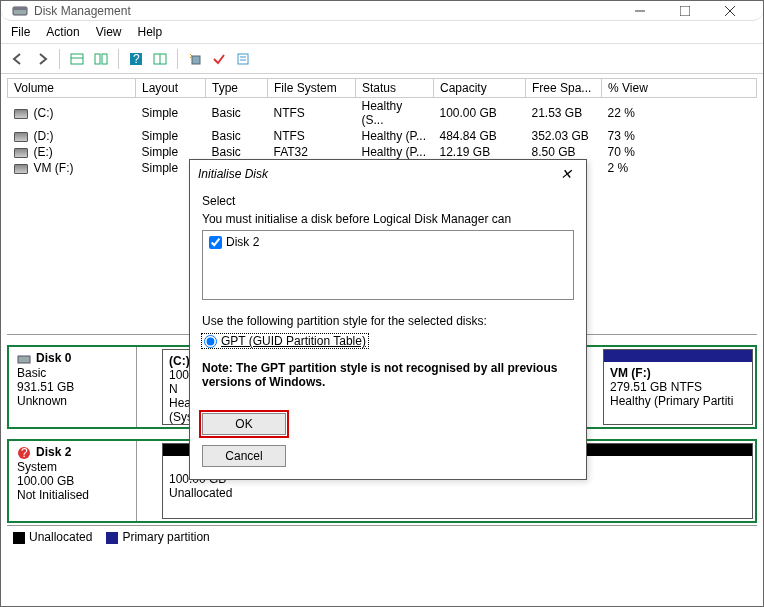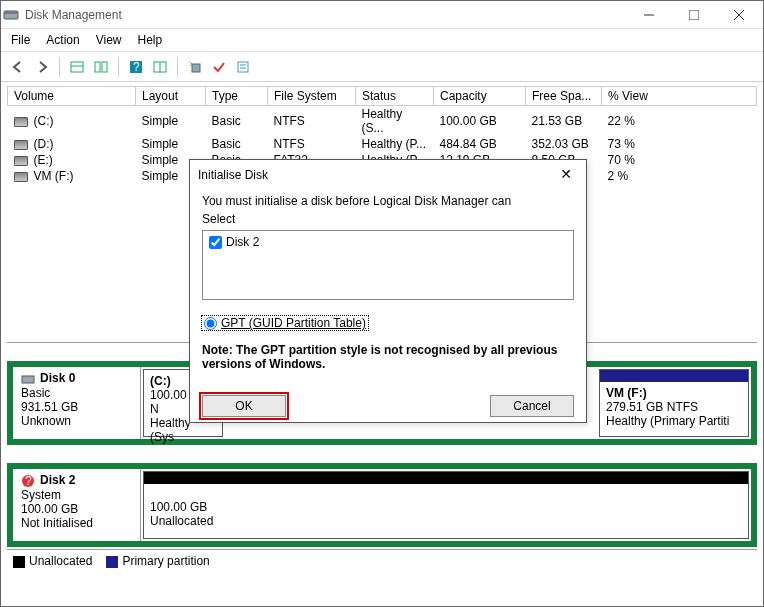--- a/index.html
+++ b/index.html
@@ -1,54 +1,54 @@
 <!DOCTYPE html>
 <html><head>
 <meta charset="utf-8">
 <style>
 * { box-sizing: border-box; margin: 0; padding: 0; font-family: "Segoe UI", Tahoma, sans-serif; font-size: 12px; }
 body { background: #fff; width: 764px; height: 607px; overflow: hidden; position: relative; border: 1px solid #666; }
-.titlebar { height: 28px; display: flex; align-items: center; padding: 0 2px; border-bottom: 1px solid #e0e0e0; }
+.titlebar { height: 20px; display: flex; align-items: center; padding: 0 11px; border-bottom: 1px solid #e0e0e0; border-radius: 11px; }
 .titlebar .icon { width: 16px; height: 16px; margin-right: 6px; display:inline-block; }
 .titlebar .title { flex: 1; color: #555; font-size: 12px; }
 .winbtn { width: 45px; height: 28px; display: flex; align-items: center; justify-content: center; color: #333; }
 .menubar { display: flex; gap: 16px; padding: 4px 10px; border-bottom: 1px solid #e0e0e0; }
 .menubar span { color: #000; }
 .toolbar { display: flex; align-items: center; gap: 2px; padding: 2px 6px; border-bottom: 1px solid #d0d0d0; height: 30px; }
 .tbtn { width: 22px; height: 22px; display:flex; align-items:center; justify-content:center; border:1px solid transparent; }
 .tsep { width: 1px; height: 20px; background:#ccc; margin:0 4px; }
 .volpane { padding: 4px 6px; }
 table.vols { width: 100%; border-collapse: collapse; }
 table.vols th { text-align: left; font-weight: normal; background: #fff; border: 1px solid #ccc; padding: 2px 6px; font-size:12px; }
 table.vols td { padding: 1px 6px; font-size:12px; }
 .volicon { display:inline-block; width:14px; height:10px; background: linear-gradient(#888,#ccc); margin-right:6px; border:1px solid #555; border-radius:1px; vertical-align:middle; }
 .diskpane { border-top: 1px solid #999; margin: 4px 6px 0 6px; }
-.diskrow { display:flex; border:6px solid #15803d; margin-top:18px; height: 84px; }
+.diskrow { display:flex; border:2px solid #15803d; margin-top:10px; height: 84px; gap: 23px; }
 .diskinfo { width: 128px; border-right:1px solid #999; padding:4px 8px; background:#fff; font-size:11px; }
 .diskinfo .dname { font-weight:bold; }
 .diskinfo svg { vertical-align:middle; margin-right:2px; }
 .diskparts { flex:1; display:flex; gap:2px; padding:2px; }
 .part { border:1px solid #555; flex:1; display:flex; flex-direction:column; }
 .part .phdr { height:12px; background:#1c1f8a; }
 .part.un .phdr { background:#000; }
 .part .pbody { padding:4px 6px; font-size:11px; }
 .legend { border-top:1px solid #999; margin:2px 6px; padding:4px 6px; display:flex; gap:14px; align-items:center; font-size:11px; }
 .legend .sw { width:12px; height:12px; display:inline-block; margin-right:4px; vertical-align:middle; }
 .dialog { position:absolute; left: 188px; top: 158px; width: 398px; background:#fff; border:1px solid #555; box-shadow: 2px 2px 6px rgba(0,0,0,.15); }
-.dlg-title { display:flex; align-items:flex-end; padding:6px 8px; }
+.dlg-title { display:flex; align-items:center; padding:6px 8px;font-style:italic; }
 .dlg-title span { flex:1; font-size:12px; }
 .dlg-close { width:24px; text-align:center; font-size:14px; }
 .dlg-body { padding: 6px 12px 10px 12px; font-family: "Consolas","Courier New",monospace; font-size:12px; }
 .dlg-body p { margin-bottom:4px; }
 .dlg-list { border:1px solid #888; height:70px; padding:4px 6px; margin-bottom:14px; background:#fff; }
 .dlg-list label { display:flex; align-items:center; gap:4px; }
 .dlg-radio { display:flex; align-items:center; gap:4px; margin:2px 0; }
 .dlg-radio.sel { outline:1px dotted #000; padding:0 2px; display:inline-flex;text-decoration:underline; }
 .dlg-note { margin-top:10px;font-weight:bold; }
-.dlg-btns { display:flex; justify-content:space-between; gap:10px; padding:10px 12px 5px; }
+.dlg-btns { display:flex; justify-content:center; gap:10px; padding:10px 12px 12px;flex-direction:column; }
 .btn { width:84px; height:22px; border:1px solid #888; background:#e9e9e9; font-size:12px; }
 .btn.ok { outline:2px solid #d40000; outline-offset:1px; }
 </style>
 </head>
 <body>
 
 <div class="titlebar">
   <span class="icon">
     <svg width="16" height="16">
         <rect x="1" y="4" width="14" height="8" rx="1" fill="#9aa" stroke="#556"></rect>
@@ -246,28 +246,29 @@
   <span><span class="sw" style="background:#000"></span><span>Unallocated</span></span>
   <span><span class="sw" style="background:#1c1f8a"></span><span>Primary partition</span></span>
 </div>
 
 <div class="dialog">
   <div class="dlg-title">
     <span>Initialise Disk</span>
     <div class="dlg-close">✕</div>
   </div>
   <div class="dlg-body">
+    <p>Select</p>
     <p>You must initialise a disk before Logical Disk Manager can</p>
-    <p>Select</p>
     <div class="dlg-list">
       <label>
         <input type="checkbox" checked="" style="">
         <span>Disk 2</span>
       </label>
     </div>
+    <p>Use the following partition style for the selected disks:</p>
     <div>
       <span class="dlg-radio sel">
         <input type="radio" name="ps" checked="" style="">
         <span>GPT (GUID Partition Table)</span>
       </span>
     </div>
     <p class="dlg-note">Note: The GPT partition style is not recognised by all previous versions of Windows.</p>
   </div>
   <div class="dlg-btns">
     <button class="btn ok">OK</button>

